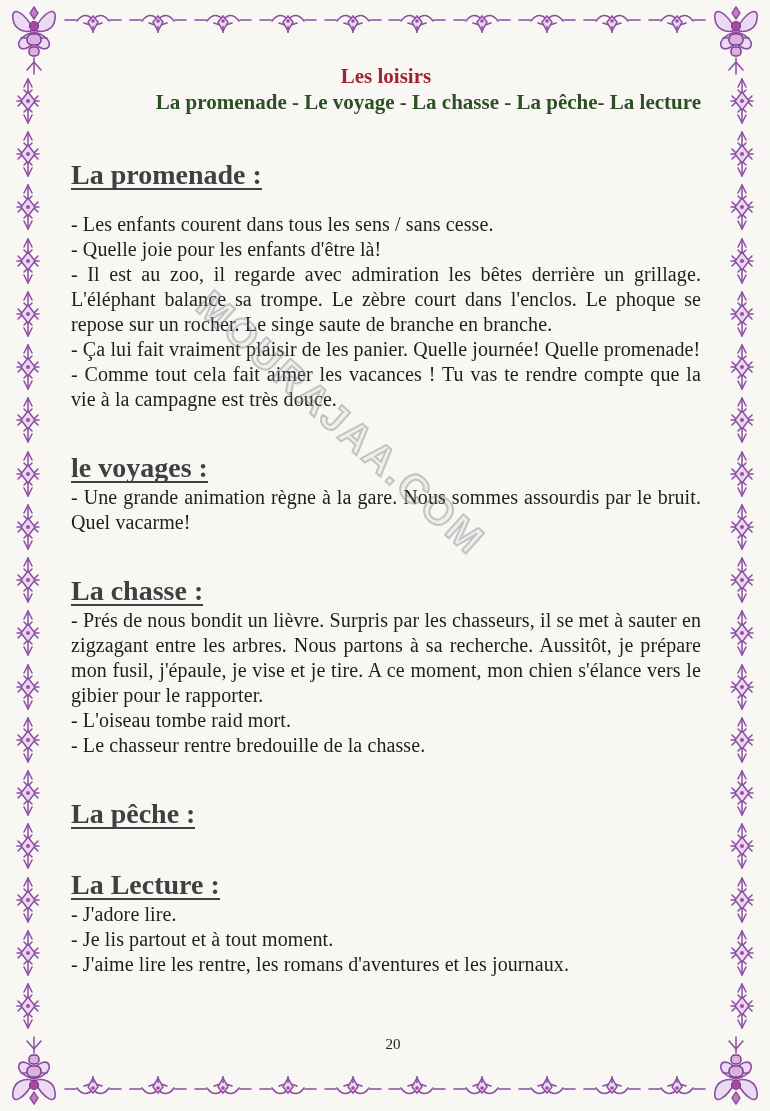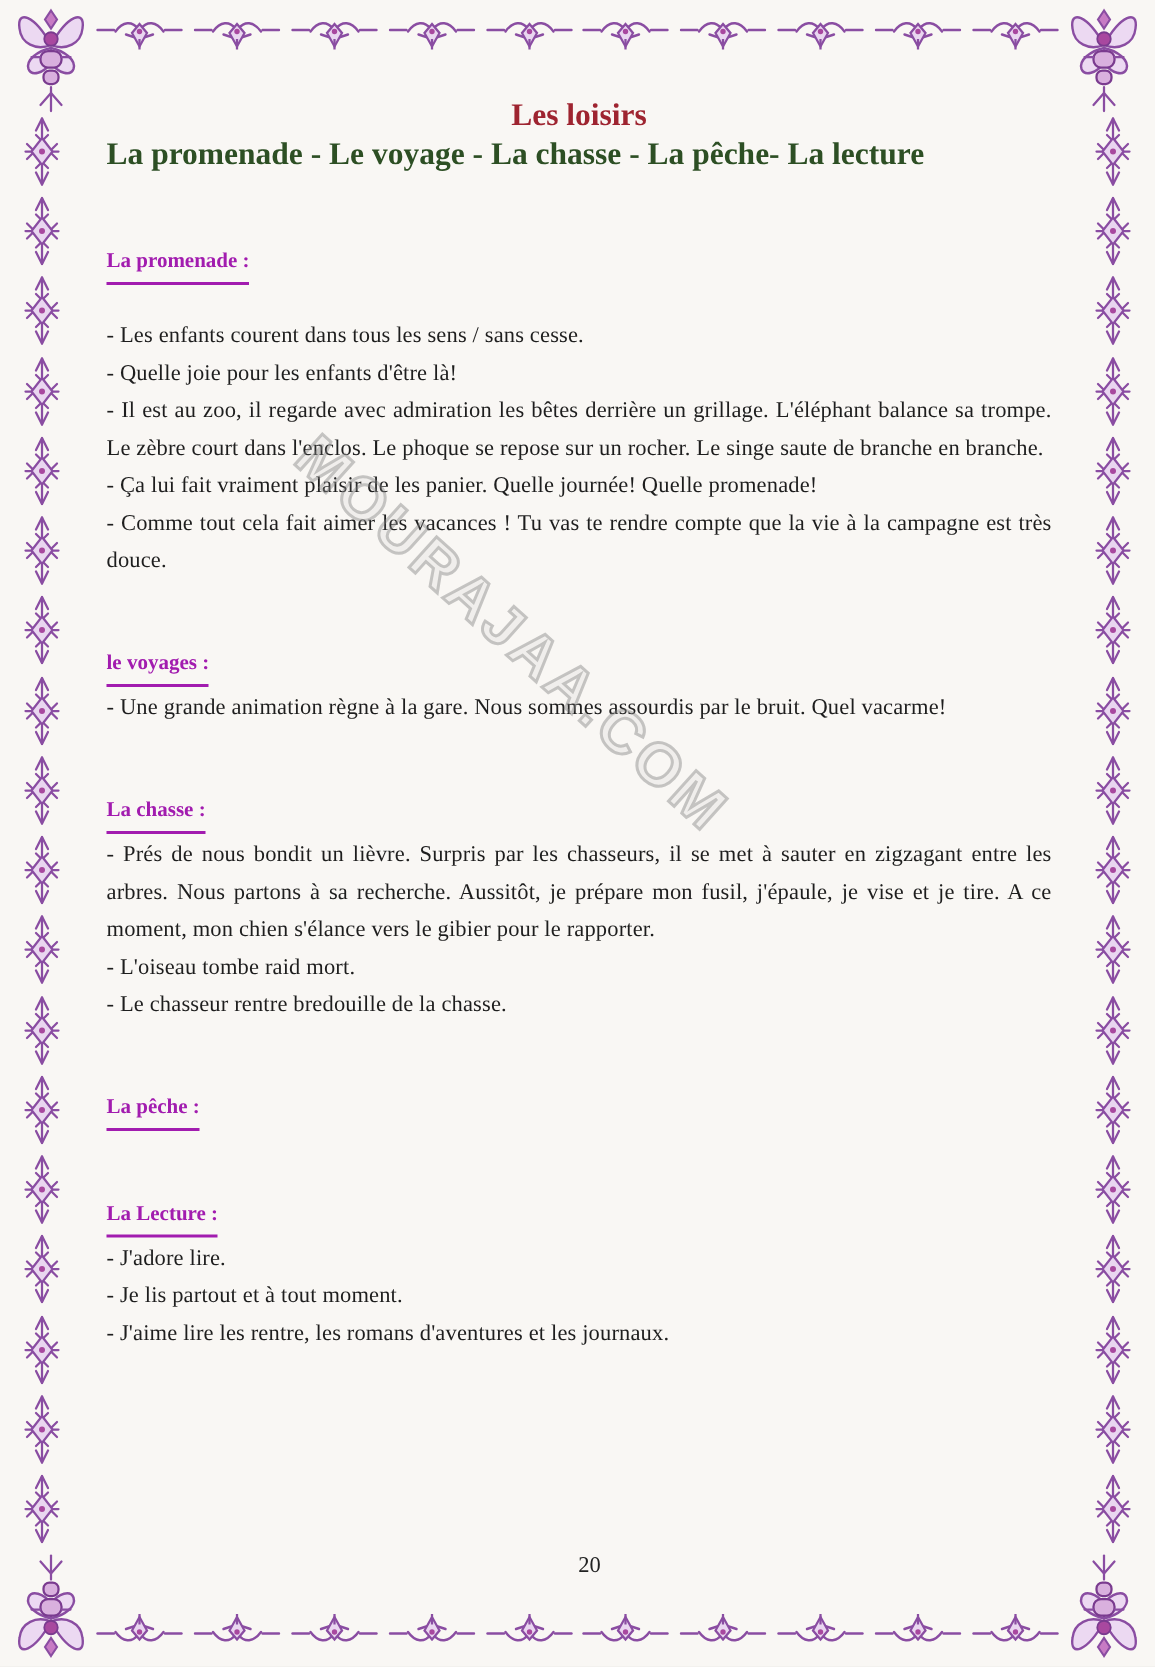--- a/index.html
+++ b/index.html
@@ -21,27 +21,27 @@
   .hm{width:58px;height:24px;}
   .vm{width:24px;height:46px;}
   .corner{position:absolute;width:54px;height:76px;}
   .corner-tl{left:7px;top:4px;}
   .corner-tr{right:7px;top:4px;transform:scaleX(-1);}
   .corner-bl{left:7px;bottom:4px;transform:scaleY(-1);}
   .corner-br{right:7px;bottom:4px;transform:scale(-1,-1);}
   
   .content{position:absolute;left:71px;top:64px;width:630px;color:#1e1e1e;}
   h1{margin:0;font-size:21px;line-height:25px;font-weight:bold;text-align:center;color:#9e2430;}
-  h2{margin:0;font-size:21px;line-height:27px;font-weight:bold;text-align:left;color:#2d4f24;}
+  h2{margin:0;font-size:21px;line-height:27px;font-weight:bold;text-align:right;color:#2d4f24;}
   section{margin-top:44px;}
   section.first{margin-top:47px;}
-  h3{margin:0 0 2px 0;font-size:14px;line-height:24px;font-weight:bold;color:#a21caf;}
+  h3{margin:0 0 2px 0;font-size:28px;line-height:24px;font-weight:bold;color:#404040;}
   h3 span{display:inline-block;border-bottom:2px solid currentColor;padding-bottom:1px;}
   section.first h3{margin-bottom:22px;}
-  p{margin:0;font-size:15px;line-height:25px;text-align:justify;letter-spacing:.1px;}
+  p{margin:0;font-size:20px;line-height:25px;text-align:justify;letter-spacing:.1px;}
   .page-number{position:absolute;left:16px;right:0;top:1036px;text-align:center;font-size:15px;color:#222;}
   
   .watermark{
     position:absolute;left:218px;top:282px;
     transform:rotate(42deg);transform-origin:left top;
     font-family:"Liberation Sans","DejaVu Sans",sans-serif;
     font-size:40px;font-weight:bold;letter-spacing:3px;
     color:rgba(160,160,160,0.18);
     -webkit-text-stroke:2px rgba(130,130,130,0.8);
     opacity:.55;white-space:nowrap;pointer-events:none;

